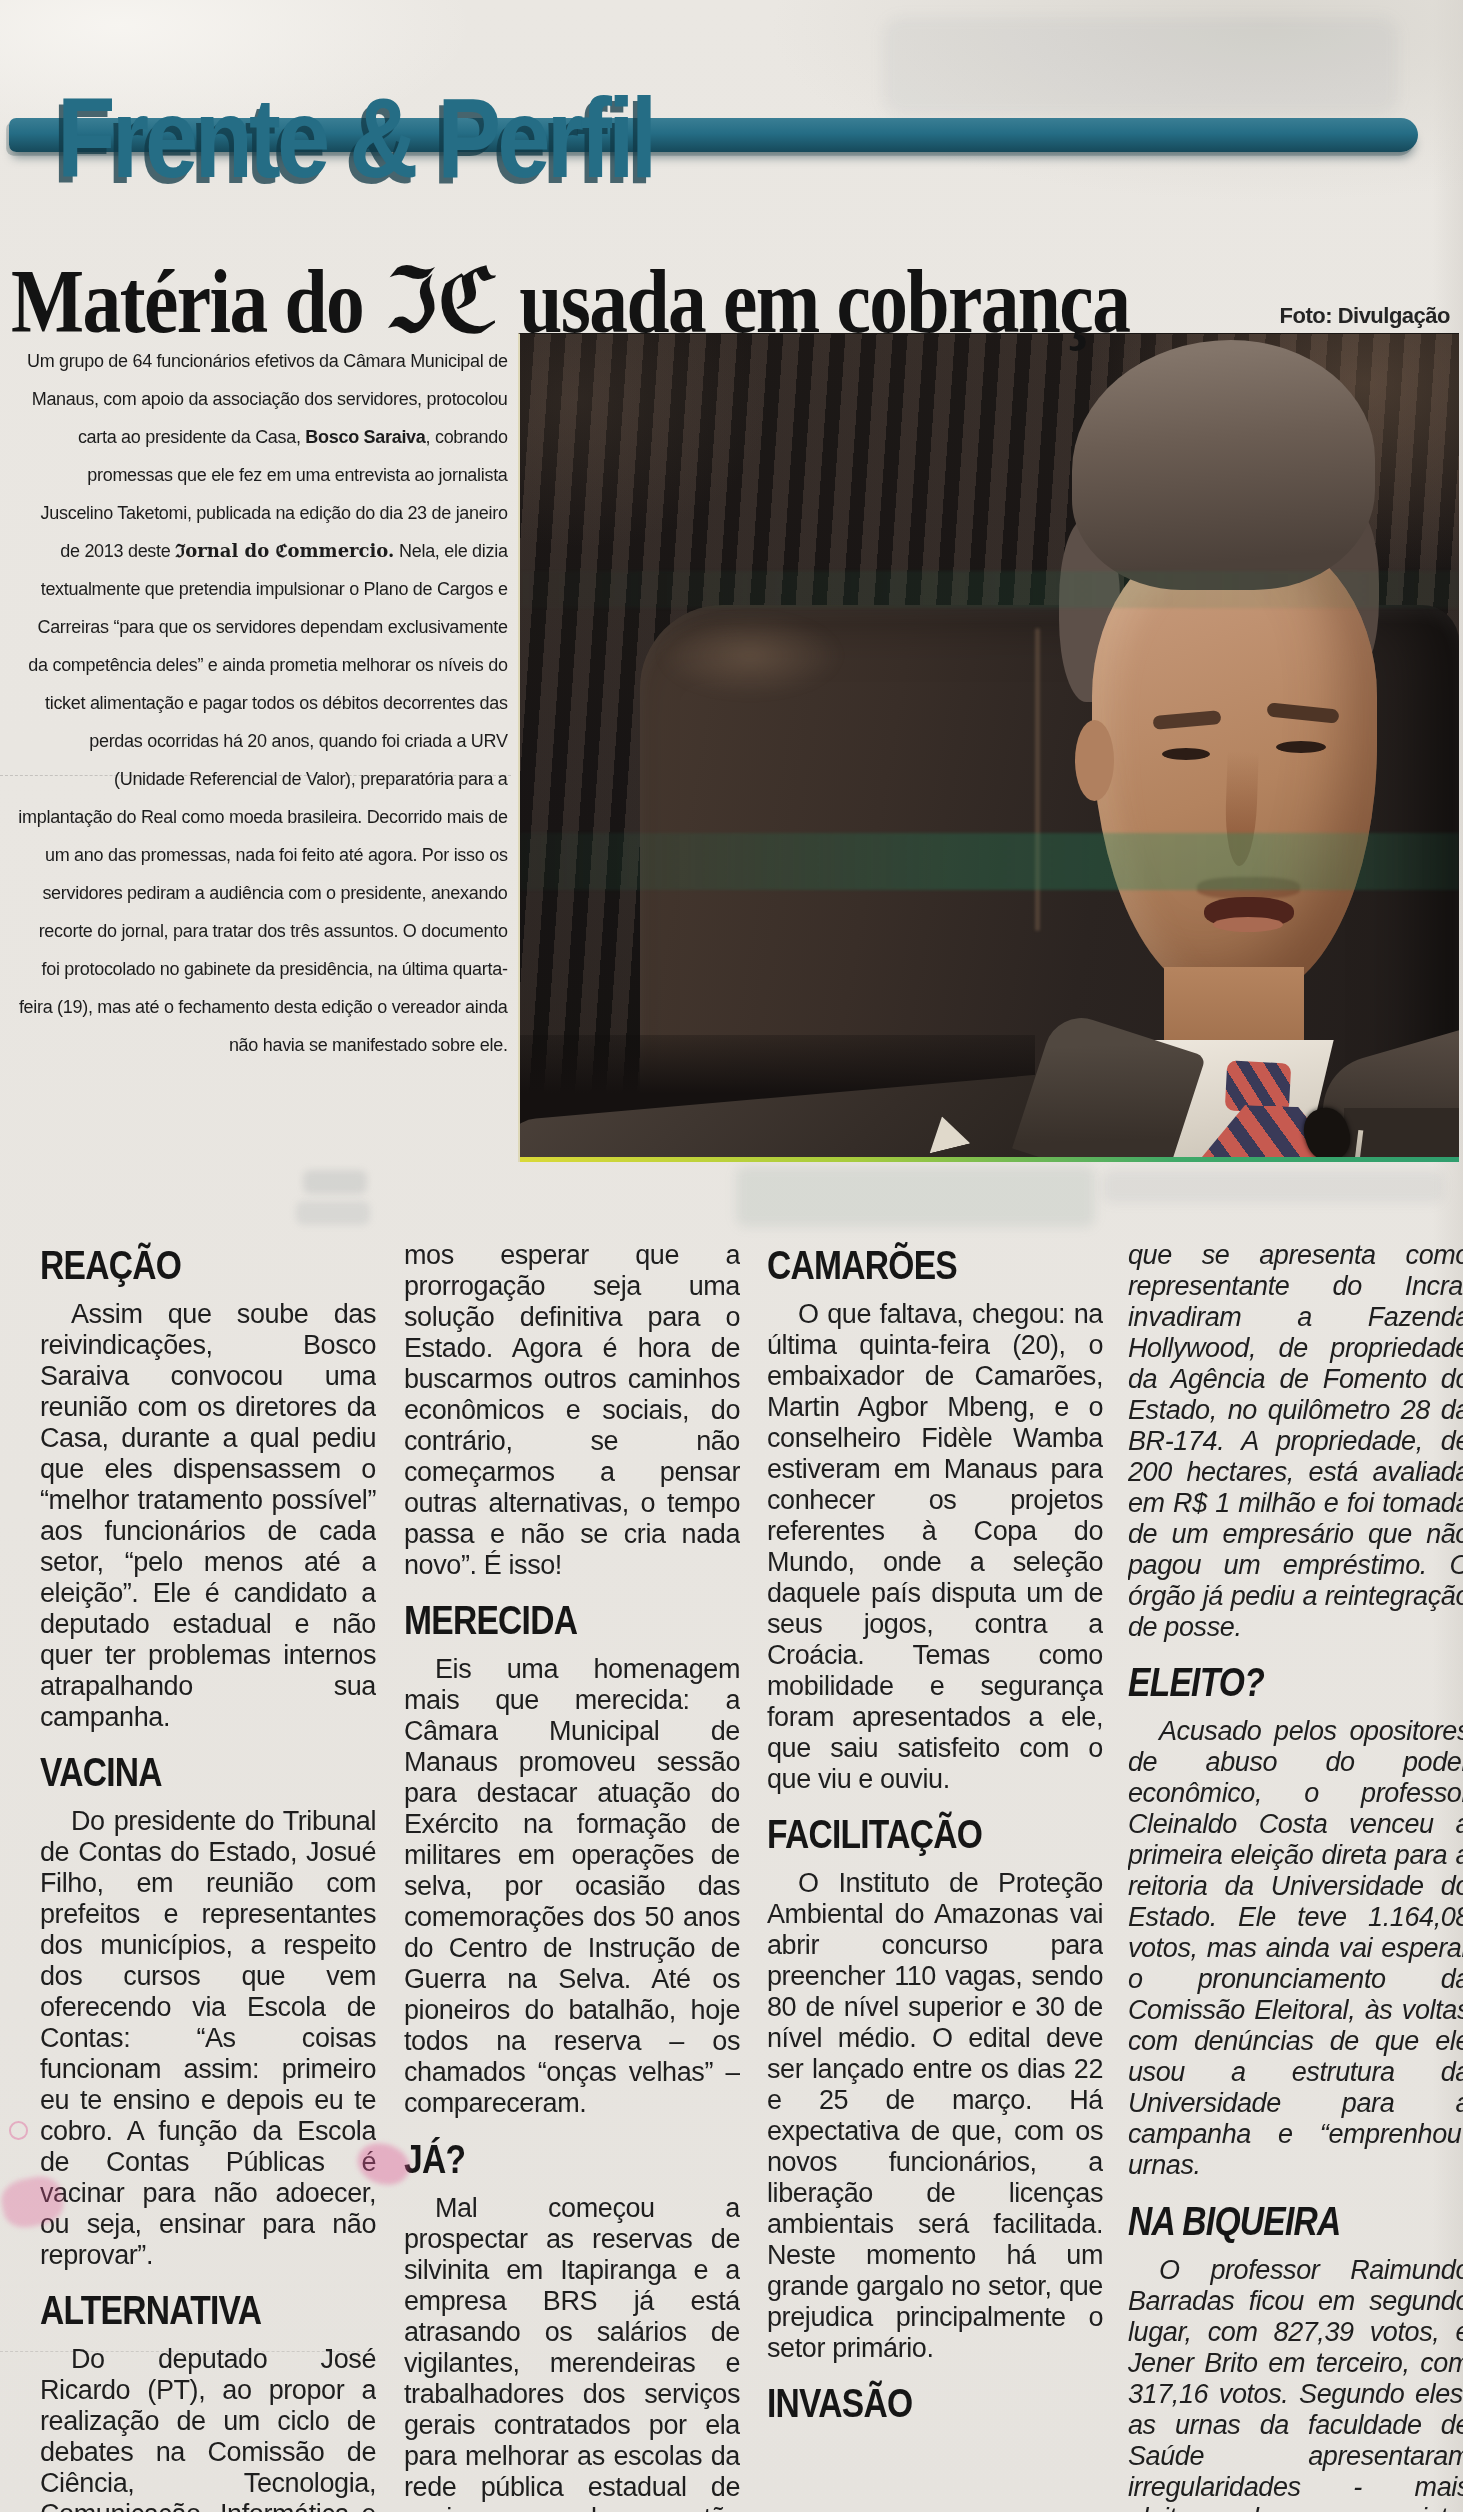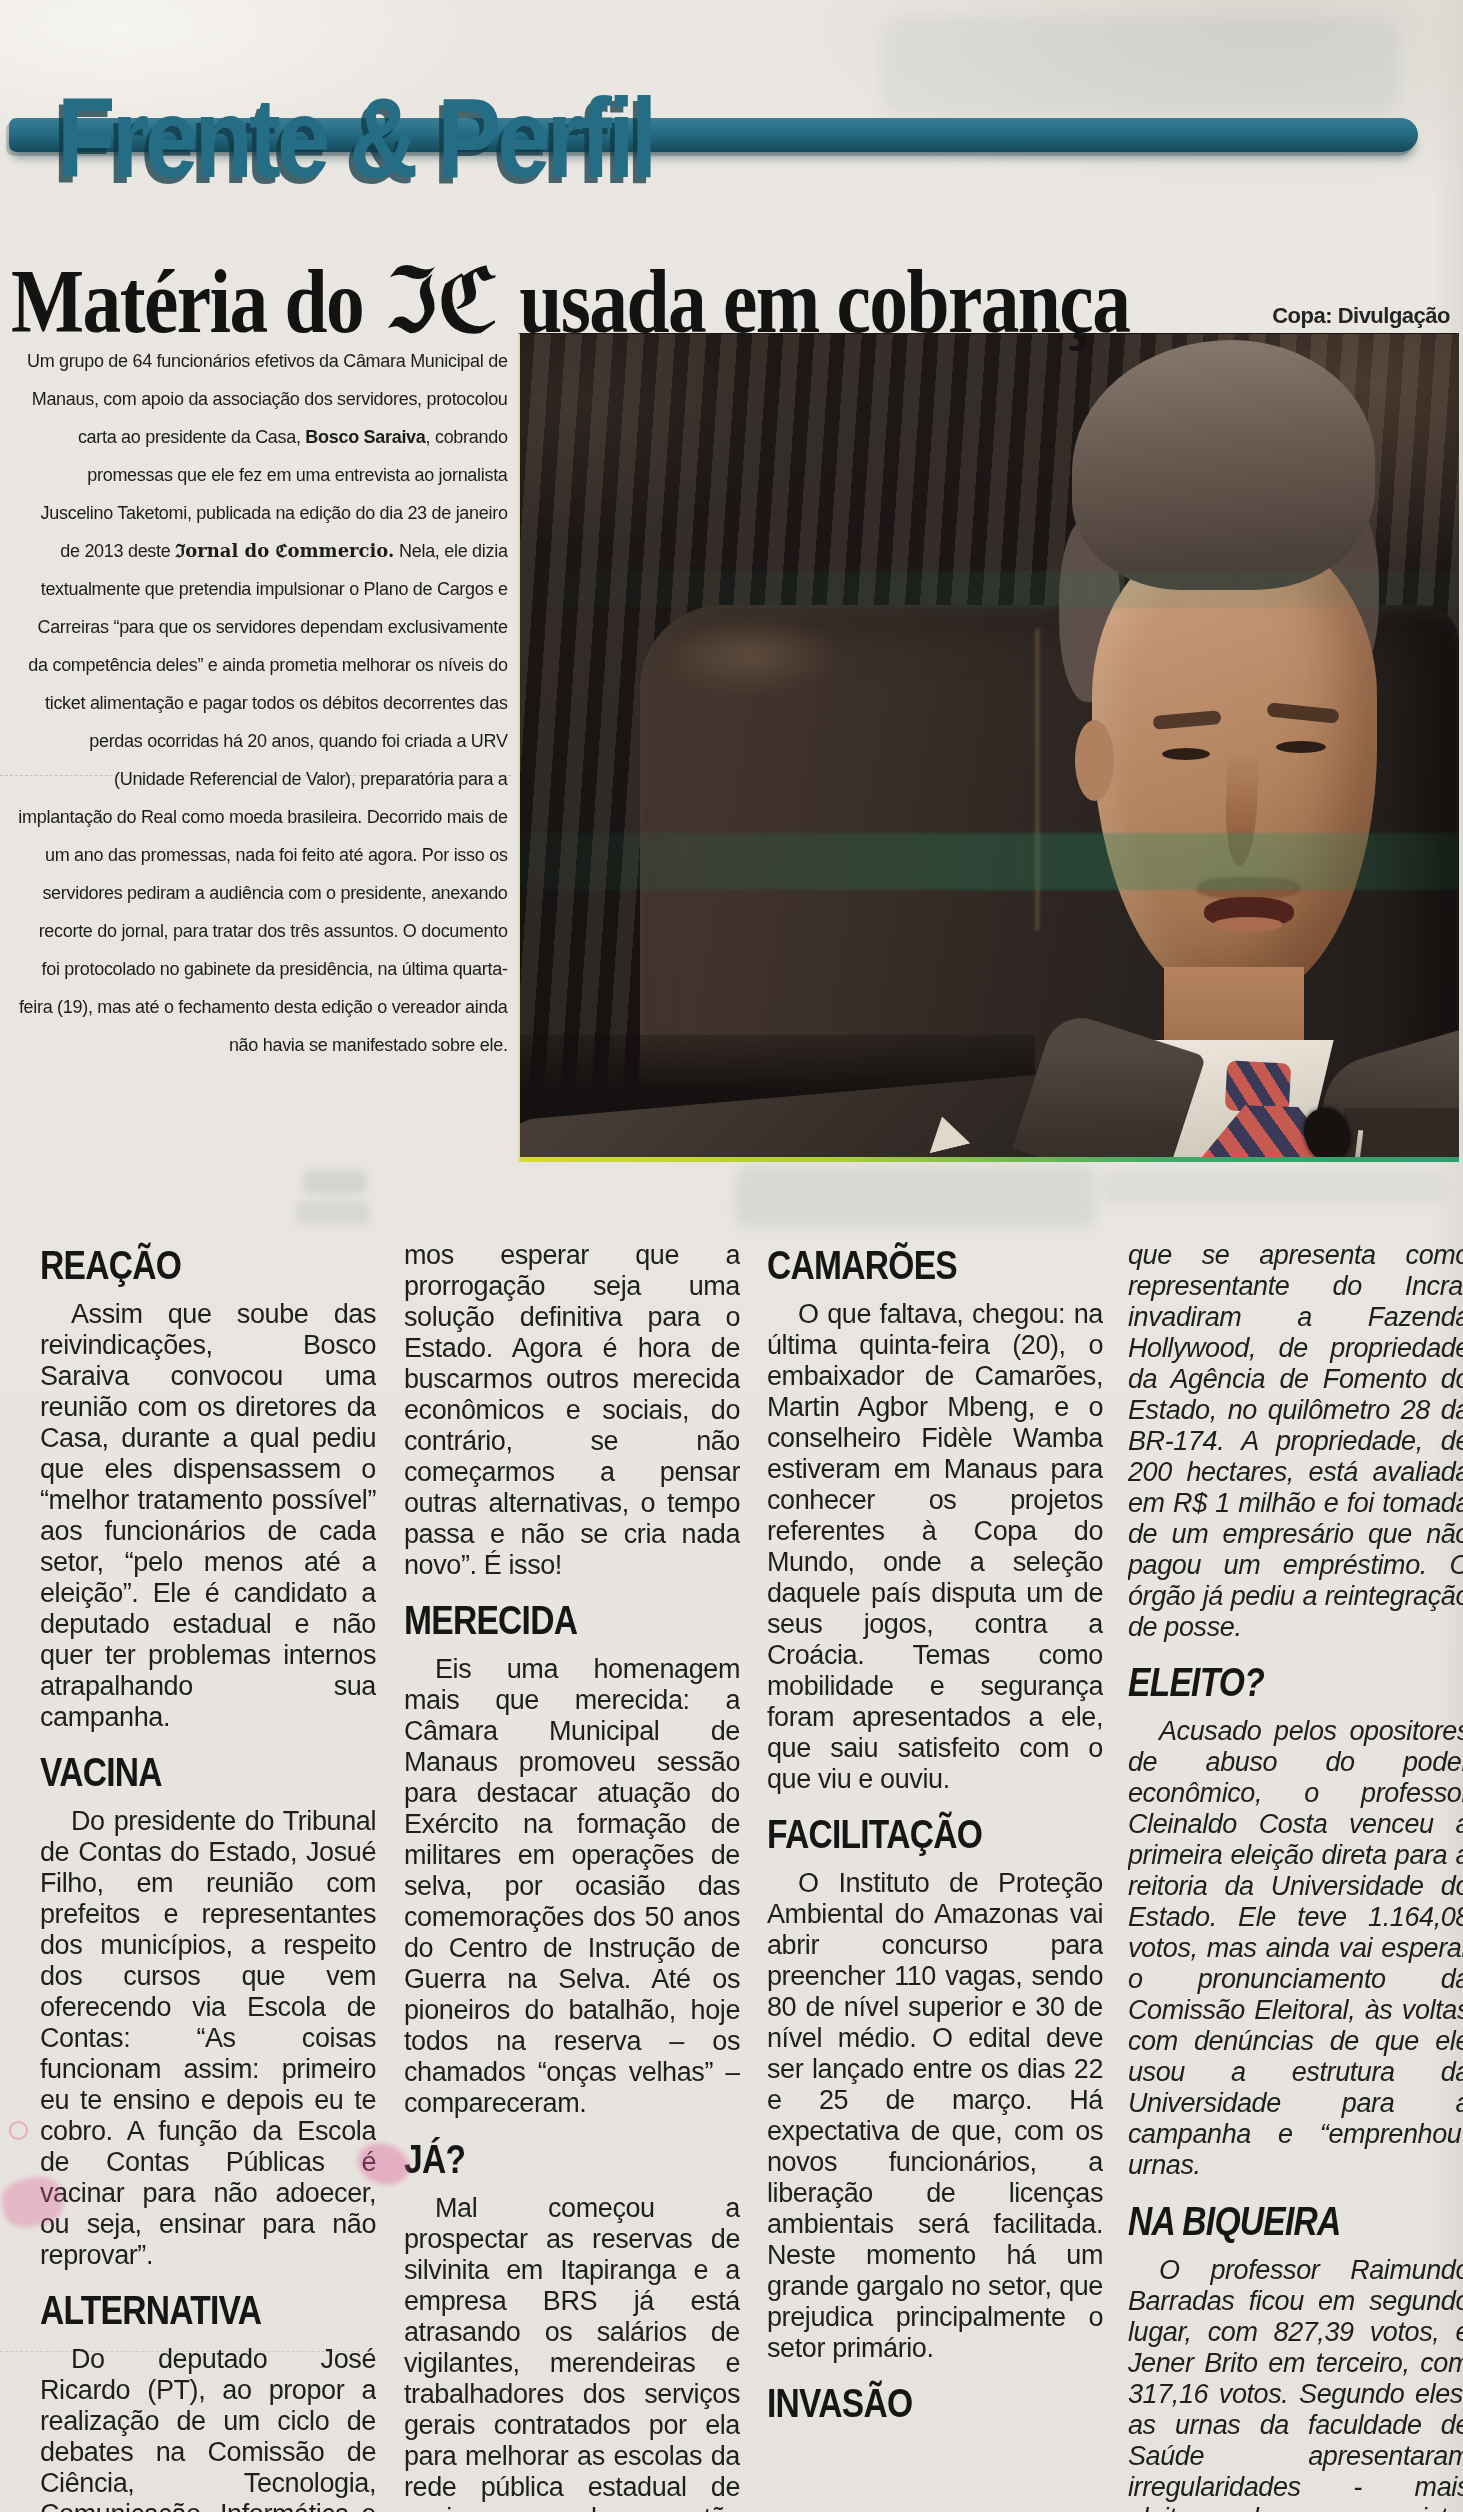--- a/index.html
+++ b/index.html
@@ -161,21 +161,21 @@
 <body>
 
 <div class="page">
 
   <div class="ghost-masthead"></div>
   <div class="masthead-bar"></div>
   <h1 class="masthead-title">Frente &amp; Perfil</h1>
 
   <h2 class="headline"><span>Matéria do</span> <span class="headline-logo">ℑℭ</span> <span>usada em cobrança</span></h2>
 
-  <div class="photo-credit">Copa: Divulgação</div>
+  <div class="photo-credit">Foto: Divulgação</div>
 
   <figure class="photo" style="margin:0">
     <div class="curtain"></div>
     <div class="chair"></div>
     <div class="chair-seam"></div>
     <div class="chair-highlight"></div>
     <div class="desk-shadow"></div>
     <div class="man-hair-side-left"></div>
     <div class="man-hair-side-right"></div>
     <div class="man-face"></div>
@@ -212,21 +212,21 @@
   <section class="columns">
     <div class="column column-1">
         <h3 class="col-heading">REAÇÃO</h3>
         <p class="col-para">Assim que soube das reivindicações, Bosco Saraiva convocou uma reunião com os diretores da Casa, durante a qual pediu que eles dispensassem o “melhor tratamento possível” aos funcionários de cada setor, “pelo menos até a eleição”. Ele é candidato a deputado estadual e não quer ter problemas internos atrapalhando sua campanha.</p>
         <h3 class="col-heading">VACINA</h3>
         <p class="col-para">Do presidente do Tribunal de Contas do Estado, Josué Filho, em reunião com prefeitos e representantes dos municípios, a respeito dos cursos que vem oferecendo via Escola de Contas: “As coisas funcionam assim: primeiro eu te ensino e depois eu te cobro. A função da Escola de Contas Públicas é vacinar para não adoecer, ou seja, ensinar para não reprovar”.</p>
         <h3 class="col-heading">ALTERNATIVA</h3>
         <p class="col-para">Do deputado José Ricardo (PT), ao propor a realização de um ciclo de debates na Comissão de Ciência, Tecnologia, Comunicação, Informática e Inovação, visando discutir alternativas ao modelo ZFM (Zona Franca de Manaus): “Não pode-</p>
       </div>
     <div class="column column-2">
-        <p class="col-para cont">mos esperar que a prorrogação seja uma solução definitiva para o Estado. Agora é hora de buscarmos outros merecida econômicos e sociais, do contrário, se não começarmos a pensar outras alternativas, o tempo passa e não se cria nada novo”. É isso!</p>
+        <p class="col-para cont">mos esperar que a prorrogação seja uma solução definitiva para o Estado. Agora é hora de buscarmos outros caminhos econômicos e sociais, do contrário, se não começarmos a pensar outras alternativas, o tempo passa e não se cria nada novo”. É isso!</p>
         <h3 class="col-heading">MERECIDA</h3>
         <p class="col-para">Eis uma homenagem mais que merecida: a Câmara Municipal de Manaus promoveu sessão para destacar atuação do Exército na formação de militares em operações de selva, por ocasião das comemorações dos 50 anos do Centro de Instrução de Guerra na Selva. Até os pioneiros do batalhão, hoje todos na reserva – os chamados “onças velhas” – compareceram.</p>
         <h3 class="col-heading">JÁ?</h3>
         <p class="col-para">Mal começou a prospectar as reservas de silvinita em Itapiranga e a empresa BRS já está atrasando os salários de vigilantes, merendeiras e trabalhadores dos serviços gerais contratados por ela para melhorar as escolas da rede pública estadual de ensino, onde estão estudando filhos de técnicos da multinacional. Eles aproveitaram a passagem do governador Omar Aziz pelo</p>
       </div>
     <div class="column column-3">
         <h3 class="col-heading">CAMARÕES</h3>
         <p class="col-para">O que faltava, chegou: na última quinta-feira (20), o embaixador de Camarões, Martin Agbor Mbeng, e o conselheiro Fidèle Wamba estiveram em Manaus para conhecer os projetos referentes à Copa do Mundo, onde a seleção daquele país disputa um de seus jogos, contra a Croácia. Temas como mobilidade e segurança foram apresentados a ele, que saiu satisfeito com o que viu e ouviu.</p>
         <h3 class="col-heading">FACILITAÇÃO</h3>
         <p class="col-para">O Instituto de Proteção Ambiental do Amazonas vai abrir concurso para preencher 110 vagas, sendo 80 de nível superior e 30 de nível médio. O edital deve ser lançado entre os dias 22 e 25 de março. Há expectativa de que, com os novos funcionários, a liberação de licenças ambientais será facilitada. Neste momento há um grande gargalo no setor, que prejudica principalmente o setor primário.</p>

